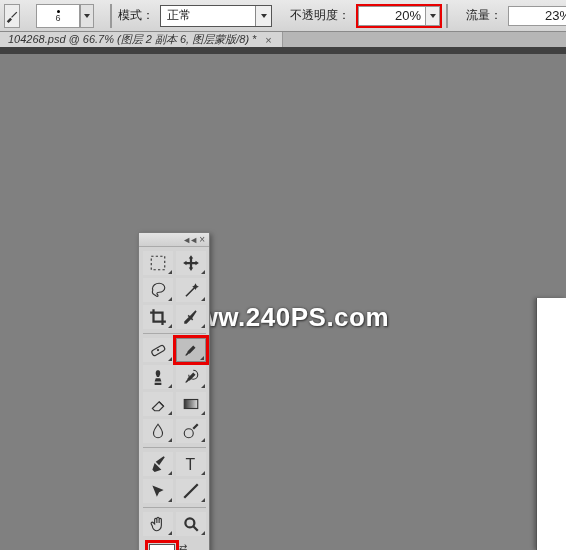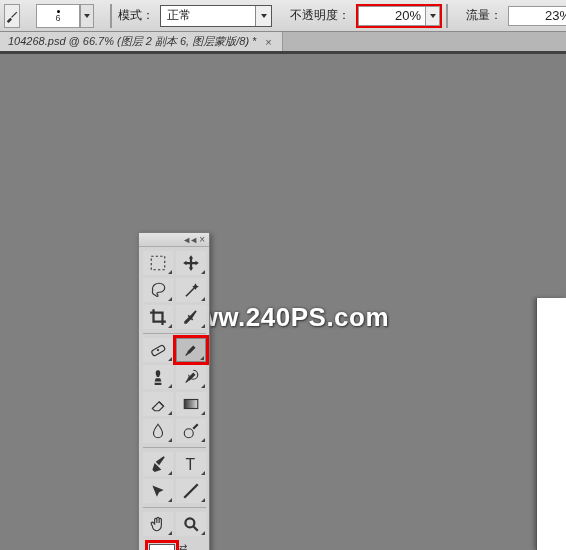--- a/index.html
+++ b/index.html
@@ -53,21 +53,21 @@
   .small-input {
     height: 20px; border: 1px solid #999; background: #fff;
     display: flex; align-items: center;
   }
   .small-input span { padding: 0 4px; font-size: 13px; min-width: 30px; text-align: right; margin-left: 32px; }
   .small-input .dd { width: 14px; height: 100%; border-left: 1px solid #999; display:flex;align-items:center;justify-content:center; background:#efefef;}
   .group-red { border: 2px solid #e80000; display:flex; align-items:center; padding:0; }
 
   
   .tab-row {
-    height: 22px; background: #b6b6b6; border-bottom: 3px solid #404040;
+    height: 22px; background: #b6b6b6; border-bottom: 7px solid #404040;
     display: flex; align-items: stretch;
   }
   .doc-tab {
     background: #d5d5d5; border-right: 1px solid #999;
     display: flex; align-items: center; gap: 6px;
     padding: 0 8px; font-size: 11px; color: #333; font-style: italic;
   }
   .doc-tab .close { width: 12px; height: 12px; display:flex;align-items:center;justify-content:center; color:#555; font-style: normal; cursor: pointer; }
 
   

